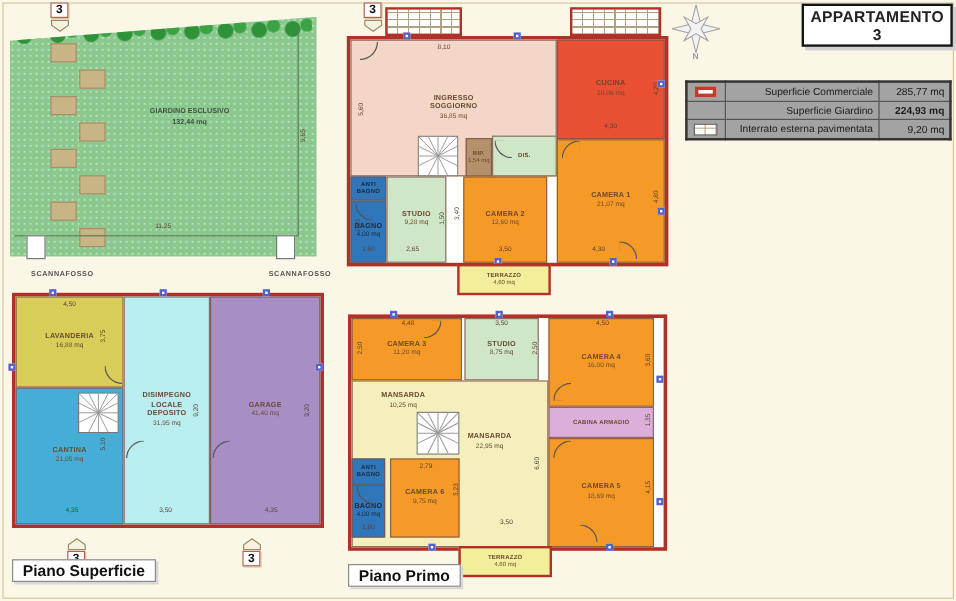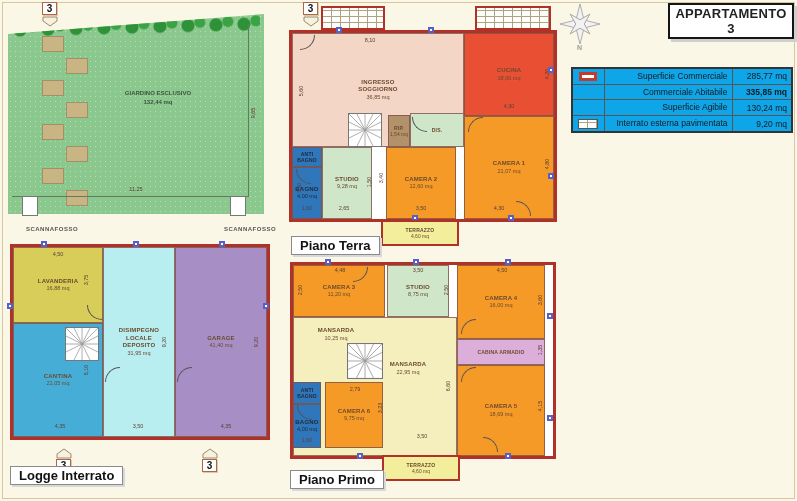--- a/index.html
+++ b/index.html
@@ -52,21 +52,21 @@
   .dimline-v{position:absolute;width:1px;background:#607d60}
   .dimline-h{position:absolute;height:1px;background:#607d60}
   .scanna{position:absolute;font-size:6px;letter-spacing:.5px;color:#555;font-weight:bold}
   .scanna-box{position:absolute;width:16px;height:20px;background:#fff;border:1px solid #777}
   .glabel{font-size:6px;font-weight:bold;color:#3f5440;line-height:1.5}
 
   
   .title-box{position:absolute;left:668px;top:3px;width:126px;background:#fff;border:2px solid #151515;
      box-shadow:3px 3px 0 #cfcfcf;font-size:13px;font-weight:bold;text-align:center;padding:1px 2px;
      letter-spacing:.3px}
-  .legend{position:absolute;left:571px;top:67px;width:222px;border-collapse:collapse;background:#0ea5e9;
+  .legend{position:absolute;left:571px;top:67px;width:222px;border-collapse:collapse;background:#a3a3a3;
      border:2px solid #333}
   .legend td{border:1px solid #555;font-size:8.5px;color:#1a1a1a;padding:2px 4px;vertical-align:middle}
   .legend td.lab{text-align:right;width:128px;line-height:1.25}
   .legend td.val{text-align:right;width:60px;white-space:nowrap}
   .legend td.val.bold{font-weight:bold}
   .legend td.sw{width:32px;text-align:center}
   .swatch{display:inline-block;width:20px;height:10px;border:1px solid #555;vertical-align:middle}
   .sw-red{width:18px;height:9px;border:3px solid #c23b2c;background:#fff}
   .sw-yellow{background:#f0ed88}
   .sw-green{background:#9ccf97}
@@ -172,21 +172,21 @@
       </svg>
     <div class="m3" style="left:46px;top:215px">
         <span>3</span>
       </div>
     <svg class="abs" style="left:192px;top:204px" width="16" height="11" viewBox="0 0 16 11">
         <polygon points="1,10 15,10 15,6 8,1 1,6" fill="#f7f1df" stroke="#9c8a66"></polygon>
       </svg>
     <div class="m3" style="left:192px;top:215px">
         <span>3</span>
       </div>
-    <div class="floor-label" style="left:0;top:222px">Logge Interrato</div>
+    <div class="floor-label" style="left:0;top:222px">Piano Superficie</div>
   </div>
 
   <div class="abs" style="left:289px;top:2px;width:270px;height:256px">
     <div class="m3" style="left:14px;top:0">
         <span>3</span>
       </div>
     <svg class="abs" style="left:14px;top:14px" width="16" height="11" viewBox="0 0 16 11">
         <polygon points="1,1 15,1 15,5 8,10 1,5" fill="#f7f1df" stroke="#9c8a66"></polygon>
       </svg>
     <div class="abs brick" style="left:32px;top:4px;width:64px;height:24px;border:2px solid #b13129"></div>
@@ -267,21 +267,20 @@
       <div class="door r270" style="left:8px;top:2px"></div>
       <div class="door r90" style="left:176px;top:84px"></div>
       <div class="door" style="left:120px;top:84px"></div>
       <div class="door r180" style="left:224px;top:168px"></div>
       <div class="door" style="left:4px;top:136px"></div>
     </div>
     <div class="terr c-yellow tiny" style="left:92px;top:218px;width:78px;height:26px">
       <span class="rname">TERRAZZO</span>
       <span class="rarea">4,60 mq</span>
     </div>
-    <div class="floor-label" style="left:2px;top:234px">Piano Terra</div>
   </div>
 
   <div class="abs" style="left:290px;top:262px;width:270px;height:272px">
     <div class="plan" style="left:0;top:0;width:266px;height:197px">
       <div class="abs c-cream" style="left:0;top:52px;width:164px;height:139px;border:1px solid rgba(125,81,71,.8)"></div>
       <div class="room c-orange" style="left:0;top:0;width:92px;height:52px">
         <span class="rname">CAMERA 3</span>
         <span class="rarea">11,20 mq</span>
       </div>
       <div class="room c-lgreen" style="left:94px;top:0;width:62px;height:52px">
@@ -384,27 +383,22 @@
 
   <table class="legend">
     <tbody>
         <tr>
       <td class="sw"><span class="swatch sw-red"></span></td>
       <td class="lab">Superficie Commerciale</td>
       <td class="val">285,77 mq</td>
     </tr>
     <tr>
       <td class="sw"><span class="swatch sw-none"></span></td>
-      <td class="lab">Commerciale Abitabile</td>
-      <td class="val bold">335,85 mq</td>
-    </tr>
-    <tr>
-      <td class="sw"><span class="swatch sw-none"></span></td>
-      <td class="lab">Superficie Agibile</td>
-      <td class="val">130,24 mq</td>
+      <td class="lab">Superficie Giardino</td>
+      <td class="val bold">224,93 mq</td>
     </tr>
     <tr>
       <td class="sw"><span class="swatch brick"></span></td>
       <td class="lab">Interrato esterna pavimentata</td>
       <td class="val">9,20 mq</td>
     </tr>
   </tbody>
     </table>
 </div>
 

